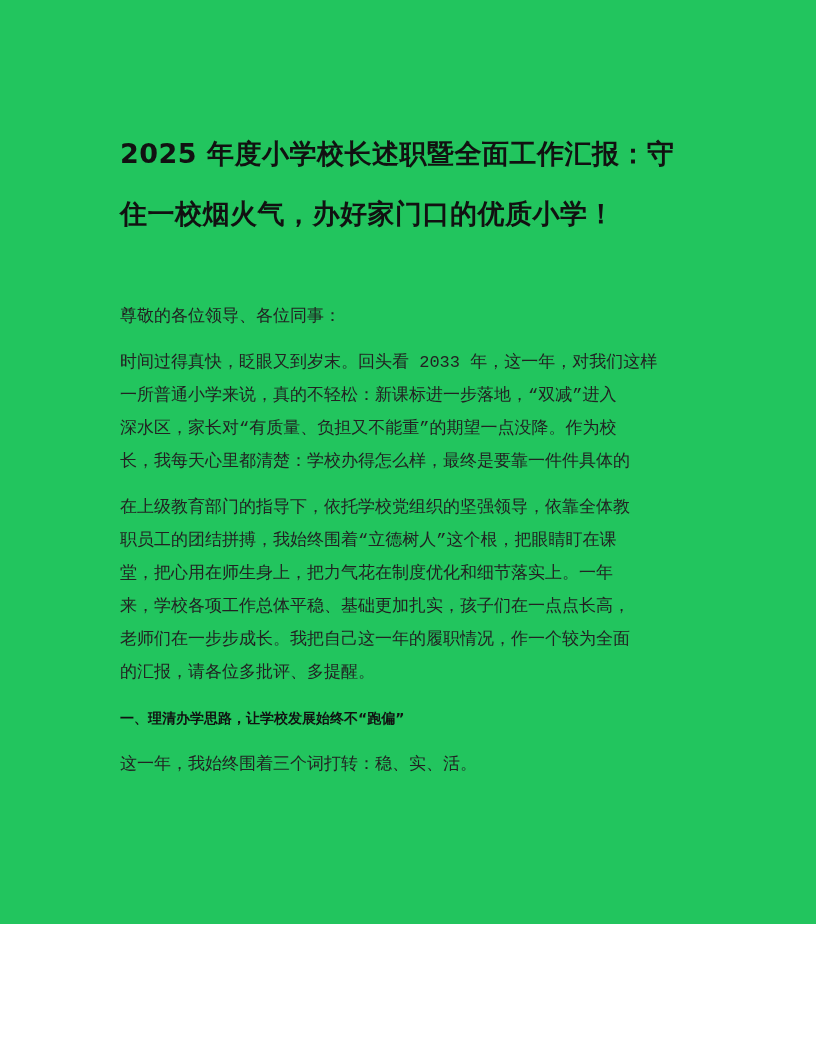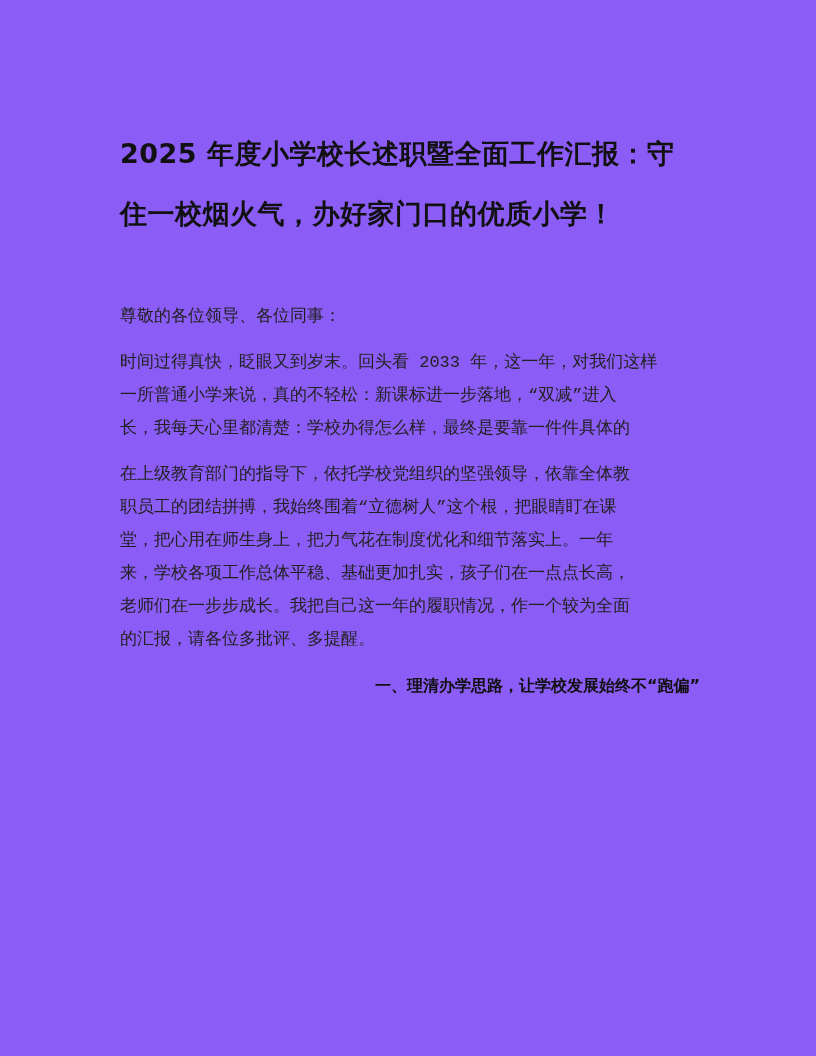--- a/index.html
+++ b/index.html
@@ -13,22 +13,22 @@
       position: relative;
       overflow: hidden;
       font-family: "DejaVu Serif", "Liberation Serif", serif;
       color: #1a1a1a;
     }
     .page {
       position: absolute;
       left: 0;
       top: 0;
       width: 816px;
-      height: 1056px;
-      background: #8b5cf6;
+      height: 924px;
+      background: #22c55e;
     }
     .title {
       position: absolute;
       left: 120px;
       top: 124px;
       width: 580px;
       font-family: "DejaVu Sans", "Liberation Sans", sans-serif;
       font-weight: bold;
       font-size: 27px;
       line-height: 60px;
@@ -52,25 +52,24 @@
       margin: 0 0 13px 0;
     }
     .para .line {
       display: block;
       white-space: nowrap;
       font-family: Liberation Mono, monospace;
     }
     .heading {
       font-family: "DejaVu Sans", "Liberation Sans", sans-serif;
       font-weight: bold;
-      font-size: 16px;
+      font-size: 14px;
       line-height: 33px;
       color: #111111;
       margin: 0 0 13px 0;
-      text-align: right;
     }
   </style>
 </head>
 <body>
 
 <div class="page">
 
   <h1 class="title" style="margin:0;">
     <span class="line">2025 年度小学校长述职暨全面工作汇报：守</span>
     <span class="line">住一校烟火气，办好家门口的优质小学！</span>
@@ -78,31 +77,33 @@
 
   <div class="body">
 
     <p class="para">
       <span class="line">尊敬的各位领导、各位同事：</span>
     </p>
 
     <p class="para">
       <span class="line">时间过得真快，眨眼又到岁末。回头看 2033 年，这一年，对我们这样</span>
       <span class="line">一所普通小学来说，真的不轻松：新课标进一步落地，“双减”进入</span>
+      <span class="line">深水区，家长对“有质量、负担又不能重”的期望一点没降。作为校</span>
       <span class="line">长，我每天心里都清楚：学校办得怎么样，最终是要靠一件件具体的</span>
     </p>
 
     <p class="para">
       <span class="line">在上级教育部门的指导下，依托学校党组织的坚强领导，依靠全体教</span>
       <span class="line">职员工的团结拼搏，我始终围着“立德树人”这个根，把眼睛盯在课</span>
       <span class="line">堂，把心用在师生身上，把力气花在制度优化和细节落实上。一年</span>
       <span class="line">来，学校各项工作总体平稳、基础更加扎实，孩子们在一点点长高，</span>
       <span class="line">老师们在一步步成长。我把自己这一年的履职情况，作一个较为全面</span>
       <span class="line">的汇报，请各位多批评、多提醒。</span>
     </p>
 
     <h2 class="heading">一、理清办学思路，让学校发展始终不“跑偏”</h2>
 
     <p class="para">
+      <span class="line">这一年，我始终围着三个词打转：稳、实、活。</span>
     </p>
 
   </div>
 </div>
 
 </body></html>

